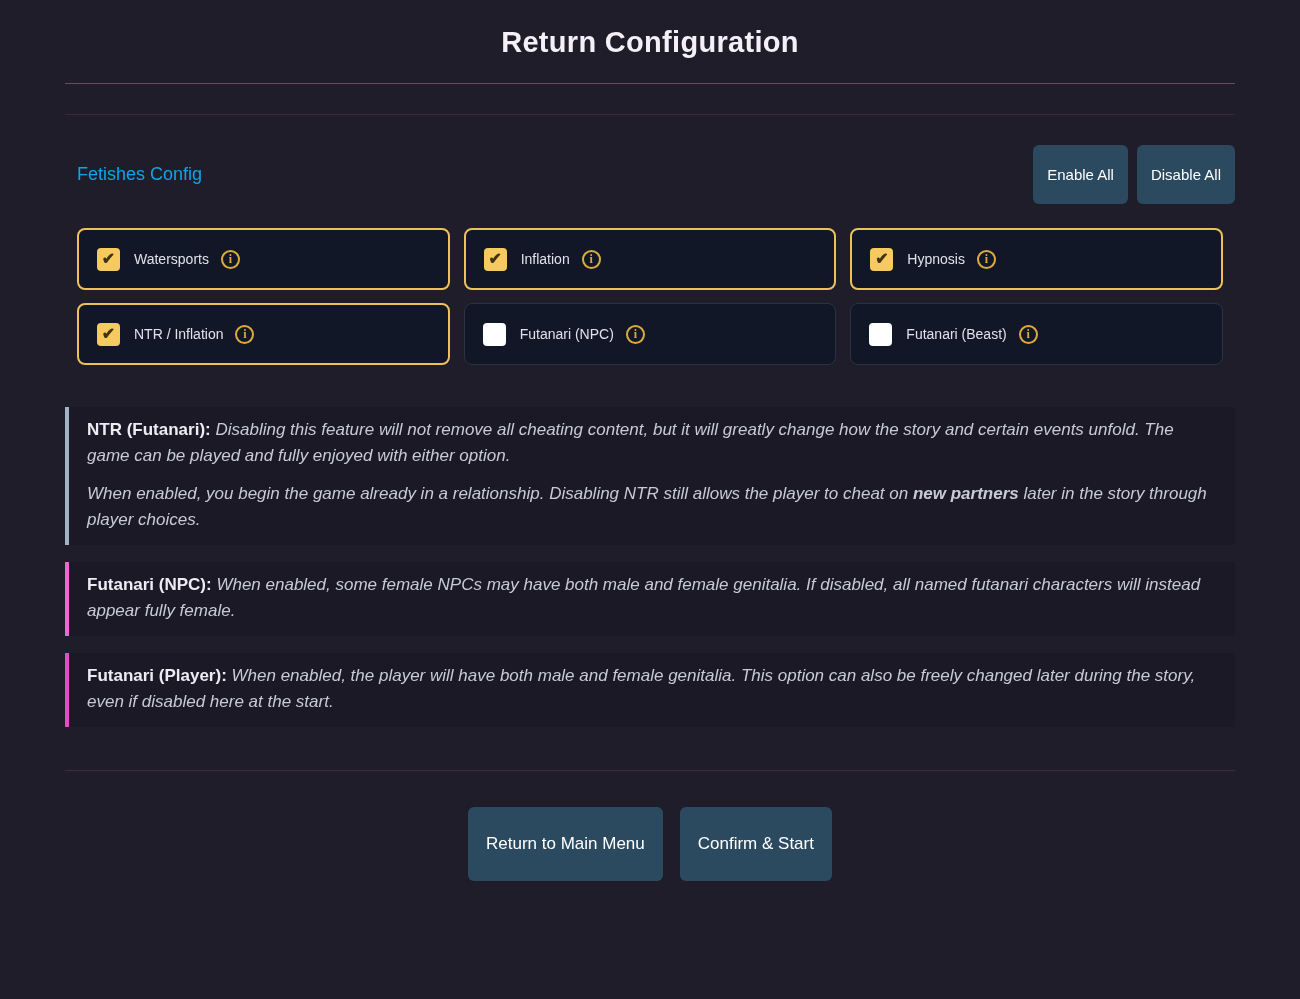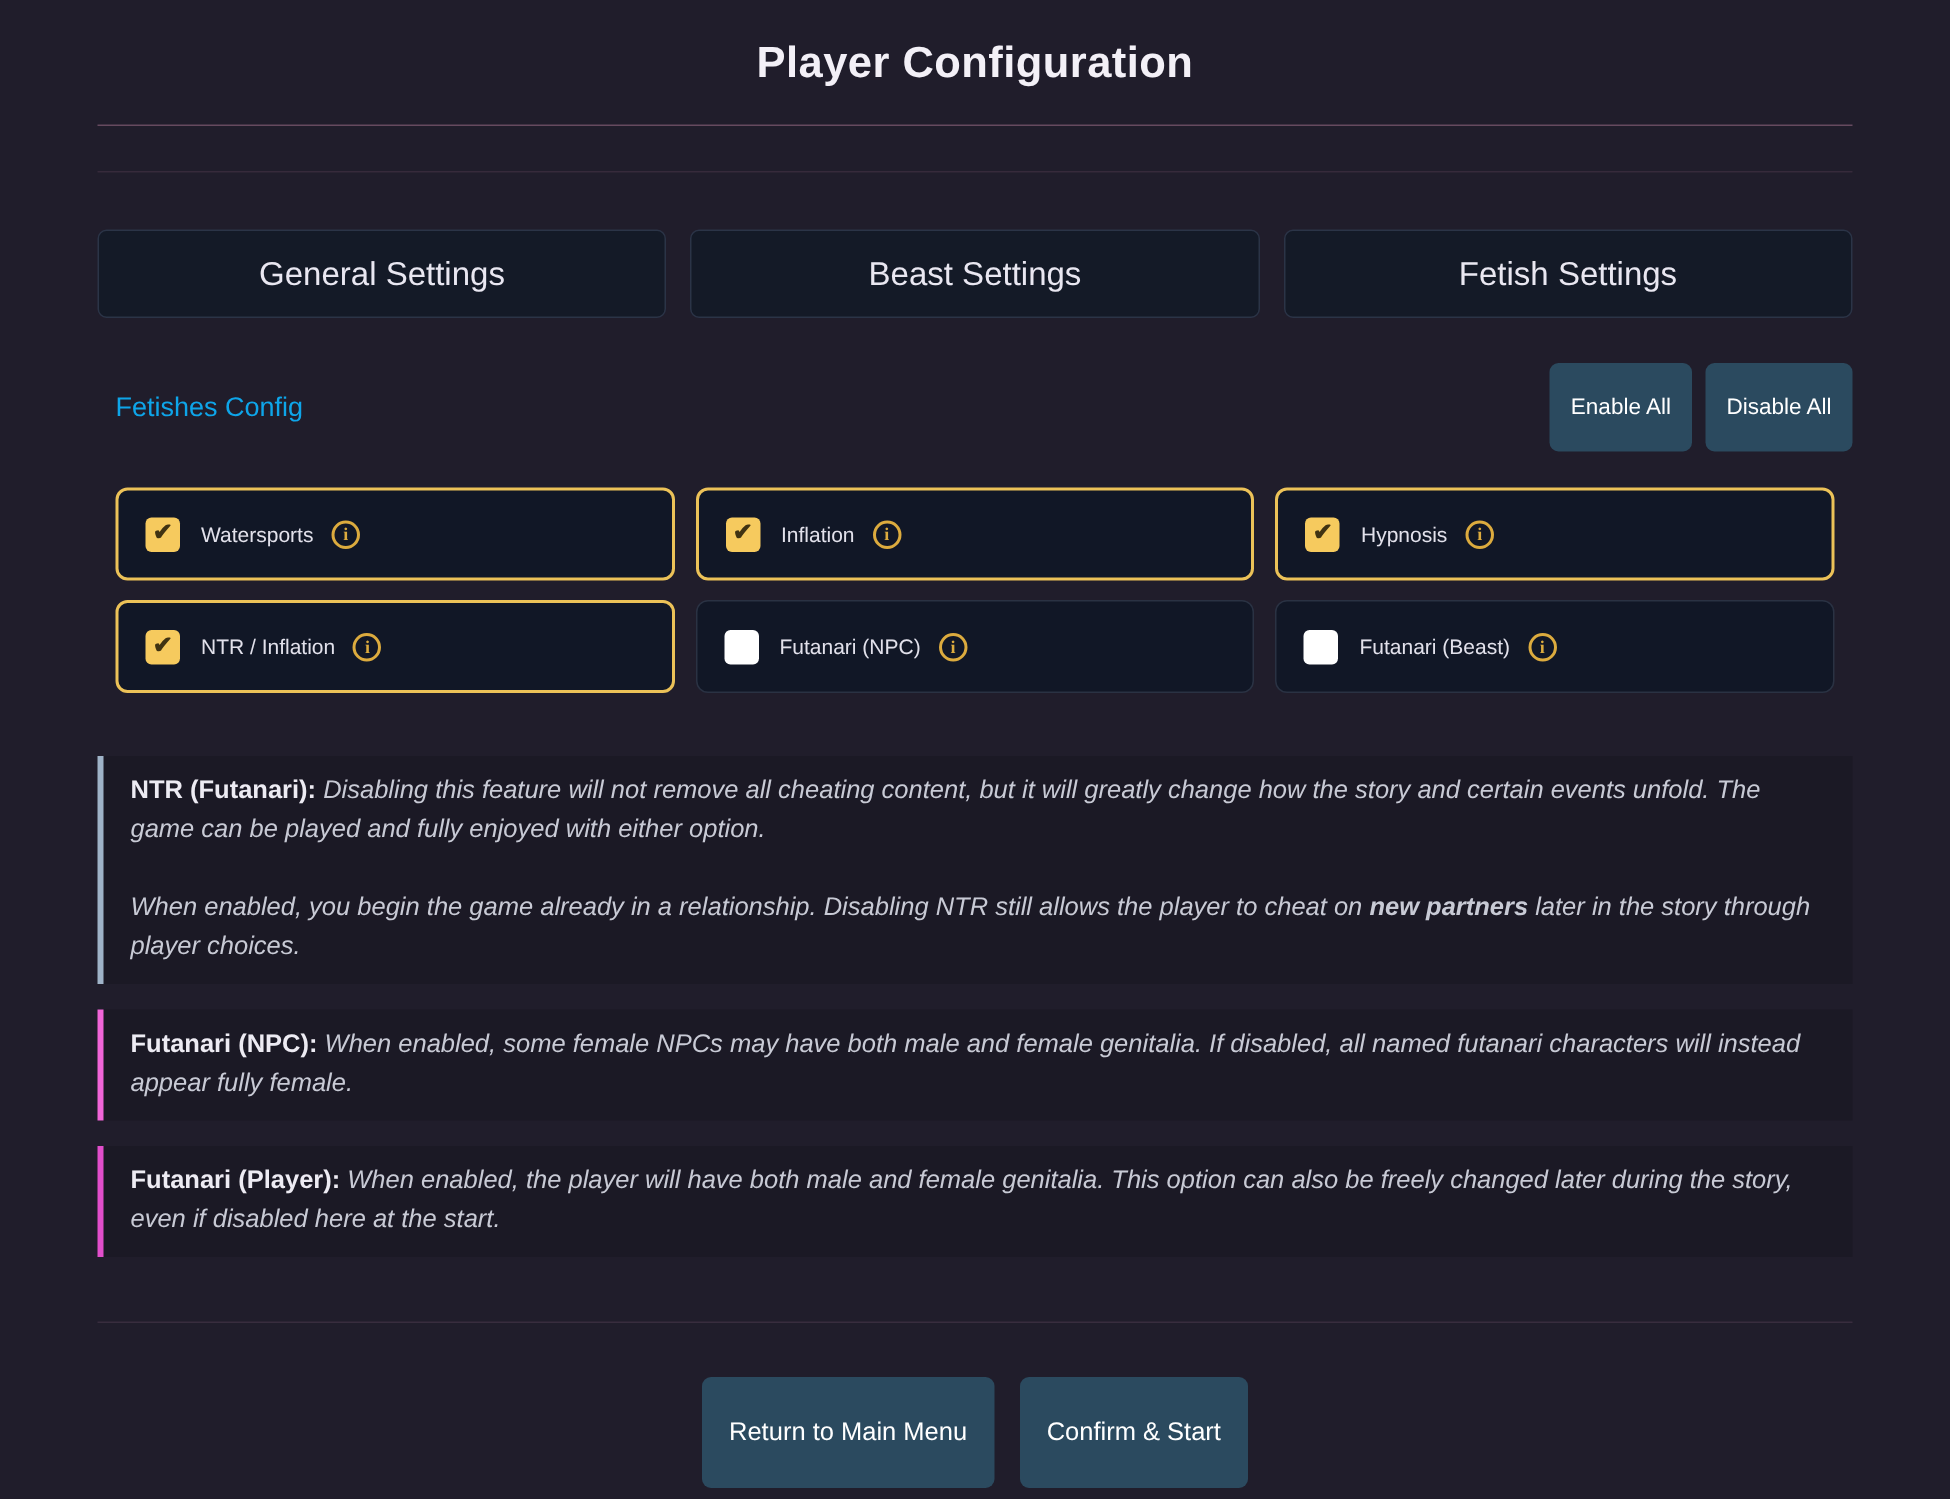--- a/index.html
+++ b/index.html
@@ -87,41 +87,36 @@
     background: #1b1925;
     border-left: 4px solid #9fb3c8;
     padding: 10px 18px 12px;
     margin-top: 17px;
   }
   .info-block.first { margin-top: 42px; }
   .info-block p {
     margin: 0; font-size: 17px; line-height: 26px;
     font-style: italic; color: #c8cad5;
   }
-  .info-block p + p { margin-top: 26px; }
+  .info-block p + p { margin-top: 12px; }
   .info-lead { font-style: normal; font-weight: bold; color: #edebf3; }
   .info-block b { font-weight: bold; }
 
   .footer { display: flex; justify-content: center; gap: 17px; margin-top: 36px; }
   .btn-footer { font-size: 17px; padding: 27px 18px; border-radius: 6px; }
 </style>
 </head>
 <body>
 
 <div class="container">
 
-  <h1 class="page-title">Player Configuration</h1>
+  <h1 class="page-title">Return Configuration</h1>
   <hr class="hr1">
   <hr class="hr2">
 
-  <div class="tabs">
-    <div class="tab">General Settings</div>
-    <div class="tab">Beast Settings</div>
-    <div class="tab">Fetish Settings</div>
-  </div>
 
   <div class="section-head">
     <div class="section-title">Fetishes Config</div>
     <div class="bulk-buttons">
       <button class="btn-teal">Enable All</button>
       <button class="btn-teal">Disable All</button>
     </div>
   </div>
 
   <div class="fetish-grid">

